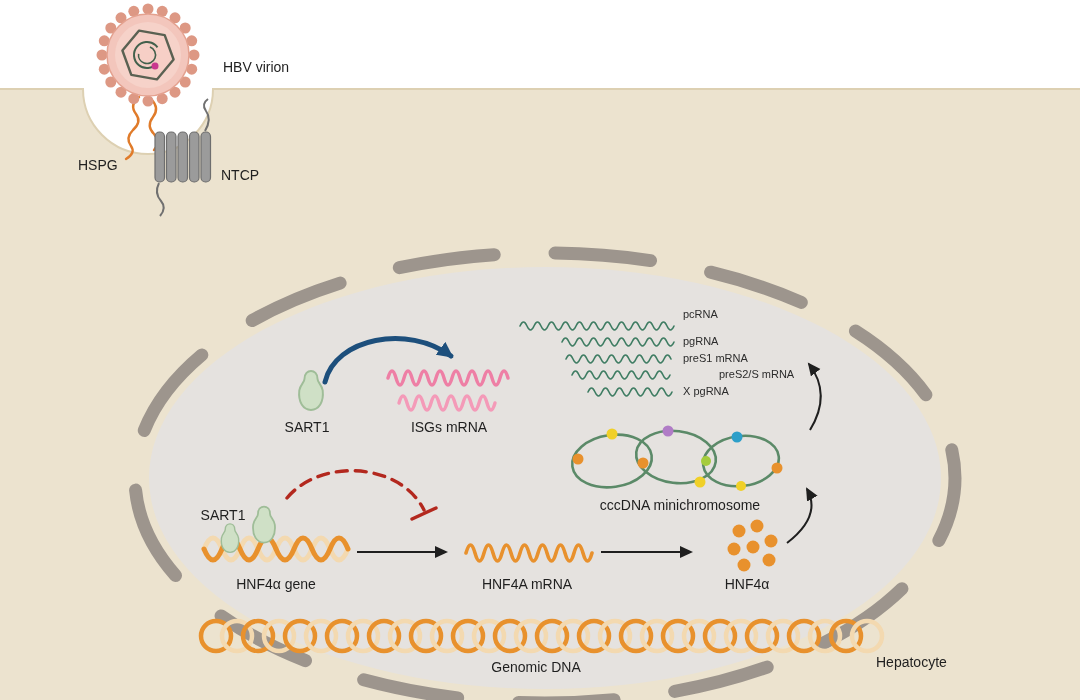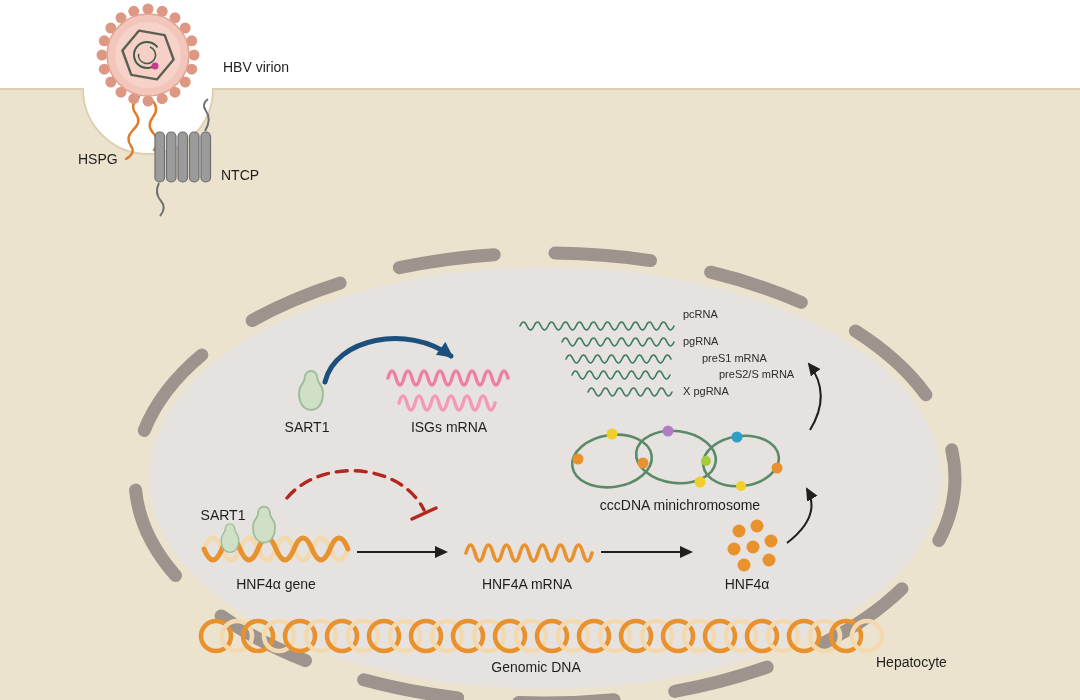--- a/index.html
+++ b/index.html
@@ -194,28 +194,28 @@
     <circle cx="148" cy="55" r="41" fill="#f3c6bc" stroke="#e4a18f" stroke-width="1.5"></circle>
     <circle cx="148" cy="55" r="33" fill="#f6d2c9"></circle>
     <polygon points="173.6,59.5 156.9,79.4 131.3,74.9 122.4,50.5 139.1,30.6 164.7,35.1" fill="#f6cfc6" stroke="#5a6152" stroke-width="2.4" stroke-linejoin="round"></polygon>
     <circle cx="147" cy="55" r="13" fill="none" stroke="#42604c" stroke-width="2" stroke-dasharray="64 18" transform="rotate(40 147 55)"></circle>
     <circle cx="147" cy="55" r="8.5" fill="none" stroke="#42604c" stroke-width="1.6" stroke-dasharray="38 16" transform="rotate(-70 147 55)"></circle>
     <circle cx="155" cy="66" r="3.5" fill="#c9398f"></circle>
   </g>
 </svg>
 
 <div class="lbl" style="left:223px;top:60px;">HBV virion</div>
-<div class="lbl" style="left:78px;top:152px;">HSPG</div>
+<div class="lbl" style="left:78px;top:158px;">HSPG</div>
 <div class="lbl" style="left:221px;top:168px;">NTCP</div>
 <div class="lbl center" style="left:307px;top:420px;">SART1</div>
 <div class="lbl center" style="left:449px;top:420px;">ISGs mRNA</div>
 
 <div class="lbl small" style="left:683px;top:308px;">pcRNA</div>
 <div class="lbl small" style="left:683px;top:335px;">pgRNA</div>
-<div class="lbl small" style="left:702px;top:352px;">preS1 mRNA</div>
+<div class="lbl small" style="left:683px;top:352px;">preS1 mRNA</div>
 <div class="lbl small" style="left:683px;top:368px;padding-left:36px;">preS2/S mRNA</div>
 <div class="lbl small" style="left:683px;top:385px;">X pgRNA</div>
 
 <div class="lbl center" style="left:680px;top:498px;">cccDNA minichromosome</div>
 <div class="lbl center" style="left:223px;top:508px;">SART1</div>
 <div class="lbl center" style="left:276px;top:577px;">HNF4α gene</div>
 <div class="lbl center" style="left:527px;top:577px;">HNF4A mRNA</div>
 <div class="lbl center" style="left:747px;top:577px;">HNF4α</div>
 <div class="lbl center" style="left:536px;top:660px;">Genomic DNA</div>
 <div class="lbl" style="left:876px;top:655px;">Hepatocyte</div>

